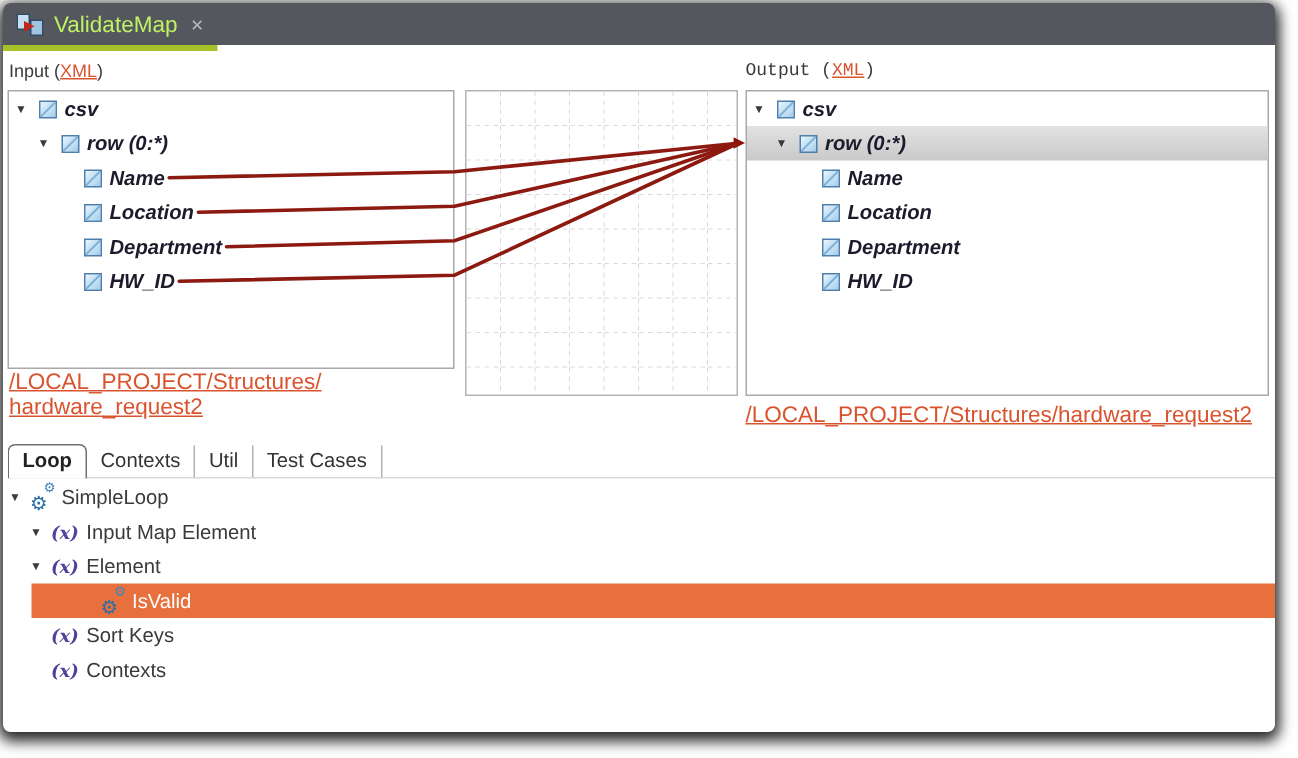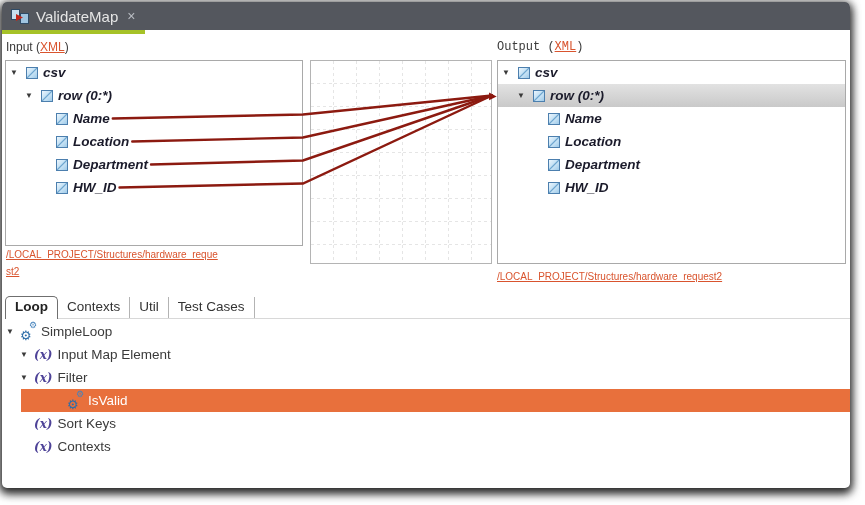--- a/index.html
+++ b/index.html
@@ -5,21 +5,21 @@
   html,body{margin:0;padding:0;width:865px;height:505px;overflow:hidden;background:#fff;
     font-family:"Liberation Sans",sans-serif;}
   .stage{position:relative;width:865px;height:505px;}
   .window{position:absolute;left:2px;top:2px;width:848px;height:486px;background:#fff;
     border-radius:5px;overflow:hidden;
     box-shadow:0 2px 9px 2px rgba(0,0,0,0.70),0 5px 10px 1px rgba(0,0,0,0.55);}
   
   .titlebar{position:absolute;top:0;left:0;right:0;height:28px;background:#54575E;}
   .doc-tab{position:absolute;left:0;top:0;width:143px;height:28px;display:flex;align-items:center;
     gap:7px;padding-left:9px;box-sizing:border-box;cursor:default;}
-  .doc-tab .title{color:#e5e5e5;font-size:15px;}
+  .doc-tab .title{color:#bef264;font-size:15px;}
   .doc-tab .close{color:#B9BDC3;font-size:14px;margin-left:2px;}
   .tab-underline{position:absolute;top:28px;left:0;width:143px;height:4px;background:#A6C228;}
   
   .panel-header{position:absolute;font-size:12px;color:#3A3A3A;white-space:nowrap;}
   .panel-header .lnk{color:#D9542E;text-decoration:underline;cursor:pointer;}
   #input-header{left:4px;top:38px;}
   #output-header{left:495px;top:38px;font-family:Liberation Mono, monospace;}
   
   .tree-panel{position:absolute;background:#fff;border:1px solid #A9A9A9;box-sizing:border-box;}
   #input-panel{left:3px;top:58px;width:298px;height:186px;}
@@ -29,21 +29,21 @@
   
   .mrow{position:relative;height:23px;display:flex;align-items:center;box-sizing:border-box;}
   .mrow.selected{background:linear-gradient(#E2E2E2,#C9C9C9);}
   .mrow .arrow{width:16px;font-size:8px;color:#3A3A3A;flex:0 0 16px;text-align:left;}
   .icon-el{width:12px;height:12px;flex:0 0 12px;margin-right:5px;border:1px solid #4C7FAE;box-sizing:border-box;
     background:linear-gradient(135deg,#ECF6FD 0%,#C6E2F5 42%,#6FA6CF 50%,#C6E2F5 58%,#9FCAE8 100%);}
   .mlabel{font-size:13.5px;font-weight:bold;font-style:italic;color:#1B1B2B;white-space:nowrap;}
   .map-arrow{position:absolute;left:-9px;top:50%;transform:translateY(-50%);
     color:#8B0F08;font-size:10px;line-height:1;}
   
-  .schema-link{position:absolute;font-size:10px;color:#D9542E;text-decoration:underline;
+  .schema-link{position:absolute;font-size:15px;color:#D9542E;text-decoration:underline;
     cursor:pointer;line-height:17px;}
   #input-link{left:4px;top:244px;width:215px;overflow-wrap:anywhere;}
   #output-link{left:495px;top:266px;white-space:nowrap;}
   
   .tabbar{position:absolute;left:3px;top:294px;right:0;height:22px;display:flex;align-items:flex-end;
     border-bottom:1px solid #D8D8D8;}
   .btab{font-size:13.5px;color:#333;padding:2px 9px 3px 9px;border-right:1px solid #B3B3B3;
     cursor:pointer;line-height:16px;}
   .btab.active{font-weight:bold;color:#222;border:1px solid #6F6F6F;border-bottom:none;
     border-radius:5px 5px 0 0;background:#fff;position:relative;z-index:2;margin-bottom:-1px;
@@ -189,21 +189,21 @@
           <span>SimpleLoop</span>
         </div>
         <div class="lrow" style="padding-left: 18px;">
           <span class="arrow">▼</span>
           <span class="licon fx">(x)</span>
           <span>Input Map Element</span>
         </div>
         <div class="lrow" style="padding-left: 18px;">
           <span class="arrow">▼</span>
           <span class="licon fx">(x)</span>
-          <span>Filter</span>
+          <span>Element</span>
         </div>
         <div class="lrow selected" style="padding-left: 32px; margin-left: 19px;">
           <span class="arrow"></span>
           <span class="licon gears"></span>
           <span>IsValid</span>
         </div>
         <div class="lrow" style="padding-left: 18px;">
           <span class="arrow"></span>
           <span class="licon fx">(x)</span>
           <span>Sort Keys</span>

